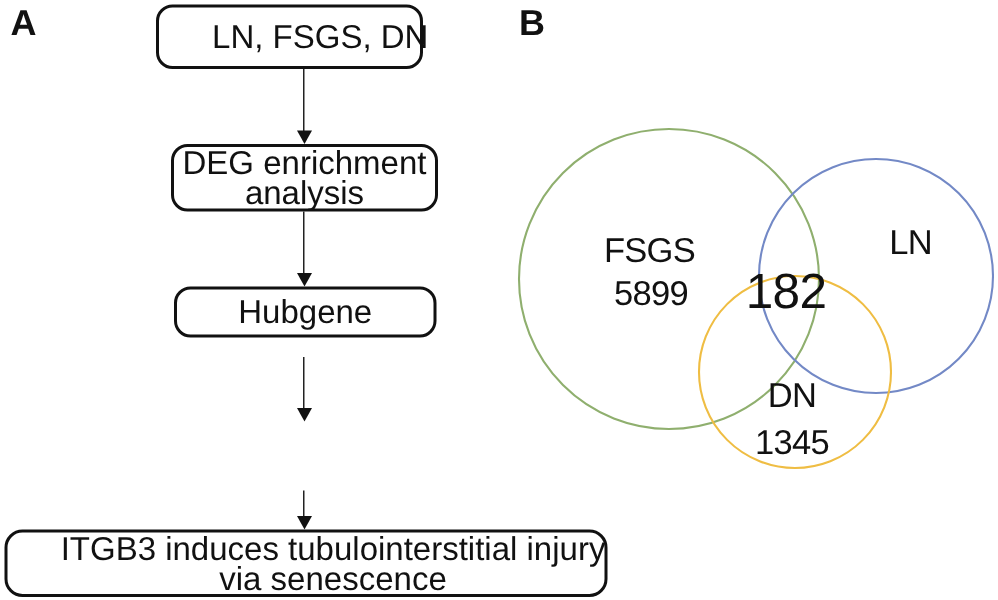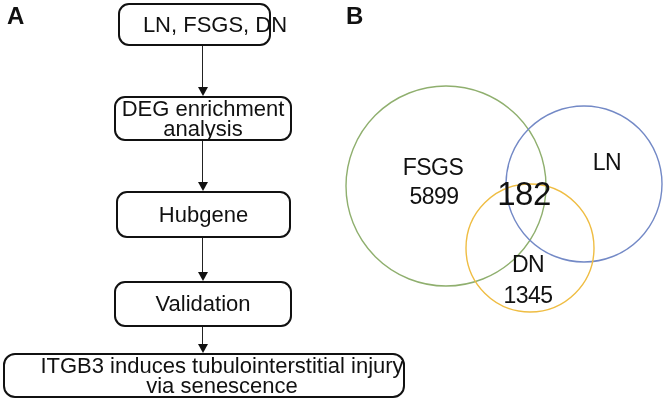--- a/index.html
+++ b/index.html
@@ -30,23 +30,23 @@
     background: #ffffff;
     display: flex;
     flex-direction: column;
     align-items: center;
     justify-content: center;
     text-align: center;
     font-size: 22px;
     line-height: 20px;
     white-space: nowrap;
   }
-  .fc-box-1 { left: 118px; top: 3px;   width: 153px; height: 43px; padding-left: 41px; }
+  .fc-box-1 { left: 104px; top: 3px;   width: 178px; height: 43px; padding-left: 41px; }
   .fc-box-2 { left: 114px; top: 96px;  width: 178px; height: 45px; }
-  .fc-box-3 { left: 116px; top: 191px; width: 175px; height: 47px; }
+  .fc-box-3 { left: 116px; top: 191px; width: 175px; height: 34px; }
   .fc-box-4 { left: 114px; top: 281px; width: 178px; height: 46px; }
   .fc-box-5 { left: 3px;   top: 353px; width: 402px; height: 45px; border-radius: 12px; padding-left: 36px; }
 
   
   .fc-arrow { position: absolute; width: 12px; left: 197px; }
   .fc-arrow-1 { top: 46px;  height: 50px; }
   .fc-arrow-2 { top: 141px; height: 50px; }
   .fc-arrow-3 { top: 238px; height: 43px; }
   .fc-arrow-4 { top: 327px; height: 26px; }
   .fc-arrow .arrow-line {
@@ -111,23 +111,20 @@
 
   <div class="fc-box fc-box-3">
     <div>Hubgene</div>
   </div>
 
   <div class="fc-arrow fc-arrow-3">
     <div class="arrow-line"></div>
     <div class="arrow-head"></div>
   </div>
 
-  <div class="fc-box fc-box-4">
-    <div>Validation</div>
-  </div>
 
   <div class="fc-arrow fc-arrow-4">
     <div class="arrow-line"></div>
     <div class="arrow-head"></div>
   </div>
 
   <div class="fc-box fc-box-5">
     <div>ITGB3 induces tubulointerstitial injury</div>
     <div>via senescence</div>
   </div>

